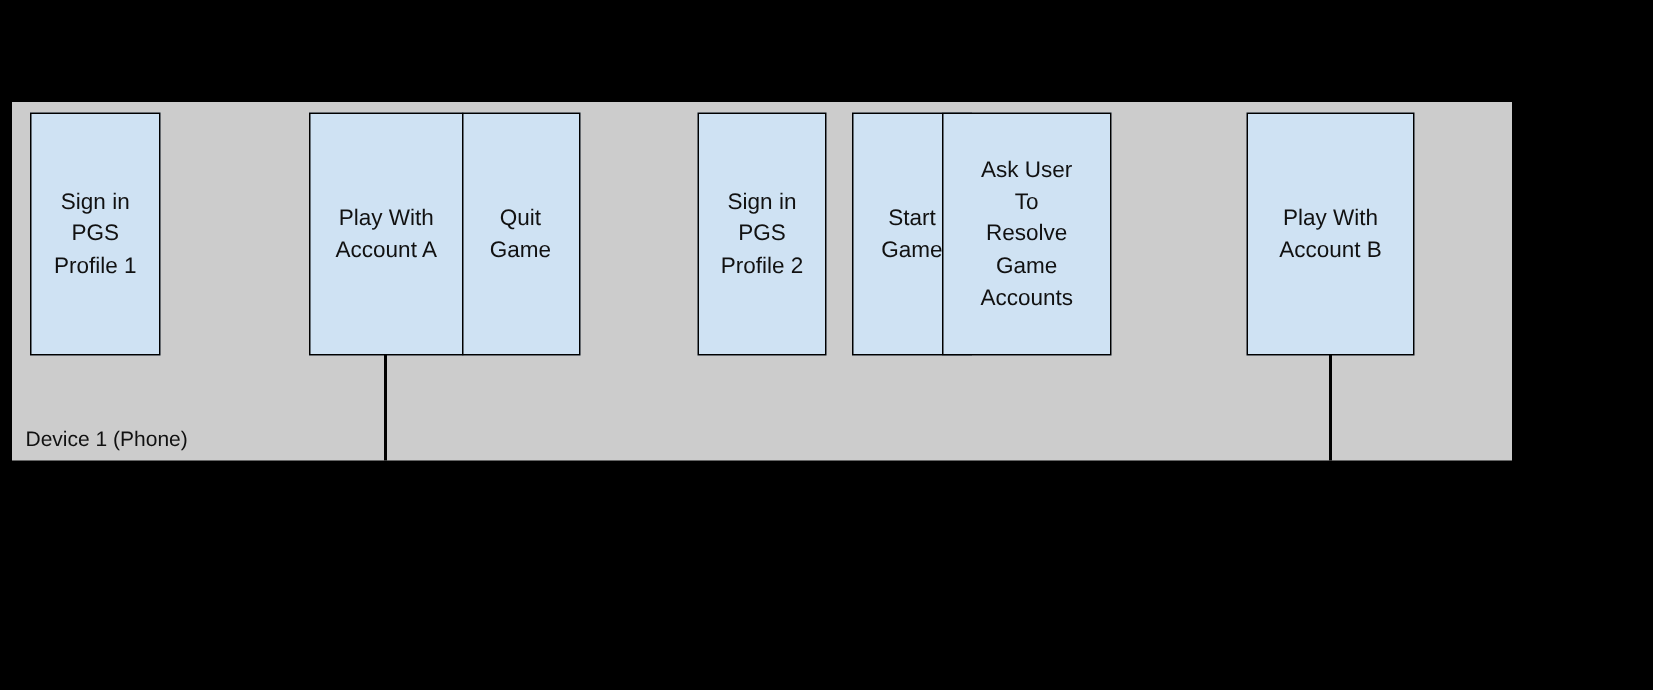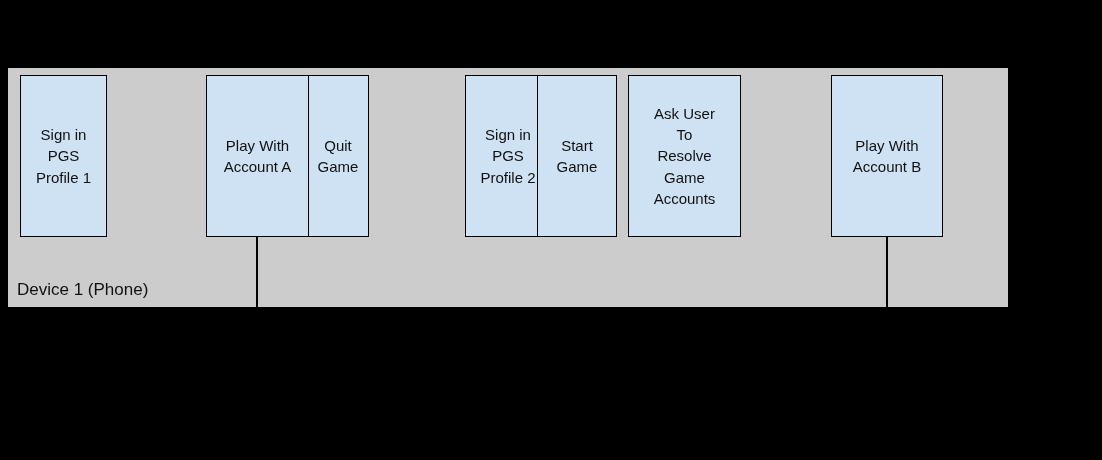--- a/index.html
+++ b/index.html
@@ -36,41 +36,41 @@
     text-align: center;
     white-space: pre-line;
     font-size: 15px;
     line-height: 1.42;
     color: var(--color-text, #111111);
   }
   
   .f1b0 { left: 12px;  width: 87px;  }
   .f1b1 { left: 97.5px;  width: 102px; }
   .f1b2 { left: 198px; width: 103px; }
-  .f1b3 { left: 299.5px; width: 61px;  }
+  .f1b3 { left: 299.5px; width: 79px;  }
   
   .f2b0 { left: 457px; width: 86px;  }
-  .f2b1 { left: 529px; width: 80px;  }
+  .f2b1 { left: 560px; width: 80px;  }
   .f2b2 { left: 620px; width: 113px;  }
   .f2b3 { left: 714.5px; width: 110px; }
   .f2b4 { left: 823px; width: 112px; }
   .connector {
     position: absolute;
     width: 2px;
     top: 168px;
     height: 71px;
     background: var(--color-box_border, #000000);
   }
   .c1 { left: 248px; }
   .c2 { left: 878px; }
   .lane-label {
     position: absolute;
     left: 9px;
     bottom: 7px;
-    font-size: 17px;
+    font-size: 14px;
     color: var(--color-text, #111111);
     white-space: nowrap;
   }
 </style>
 </head>
 <body>
 
 <div class="canvas">
   <div class="band">
 

